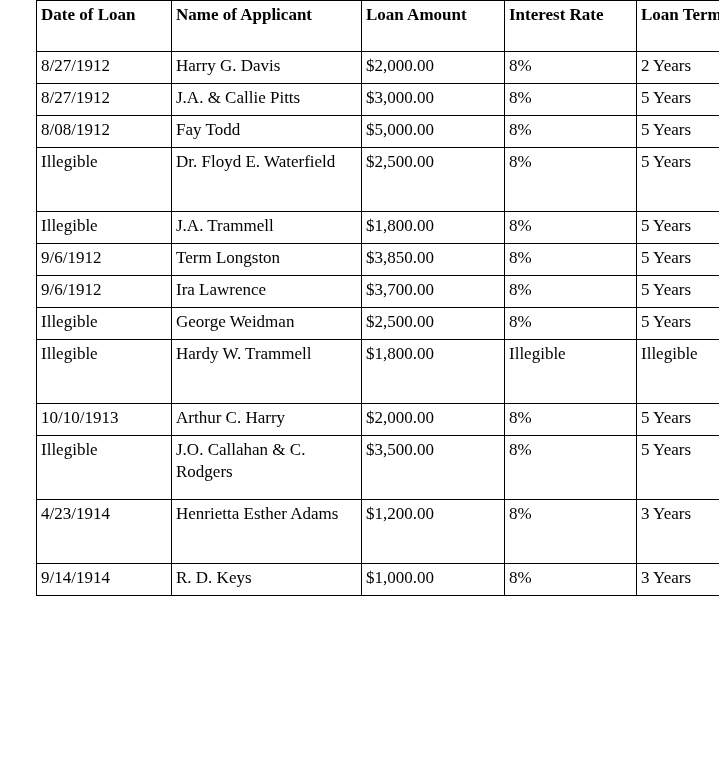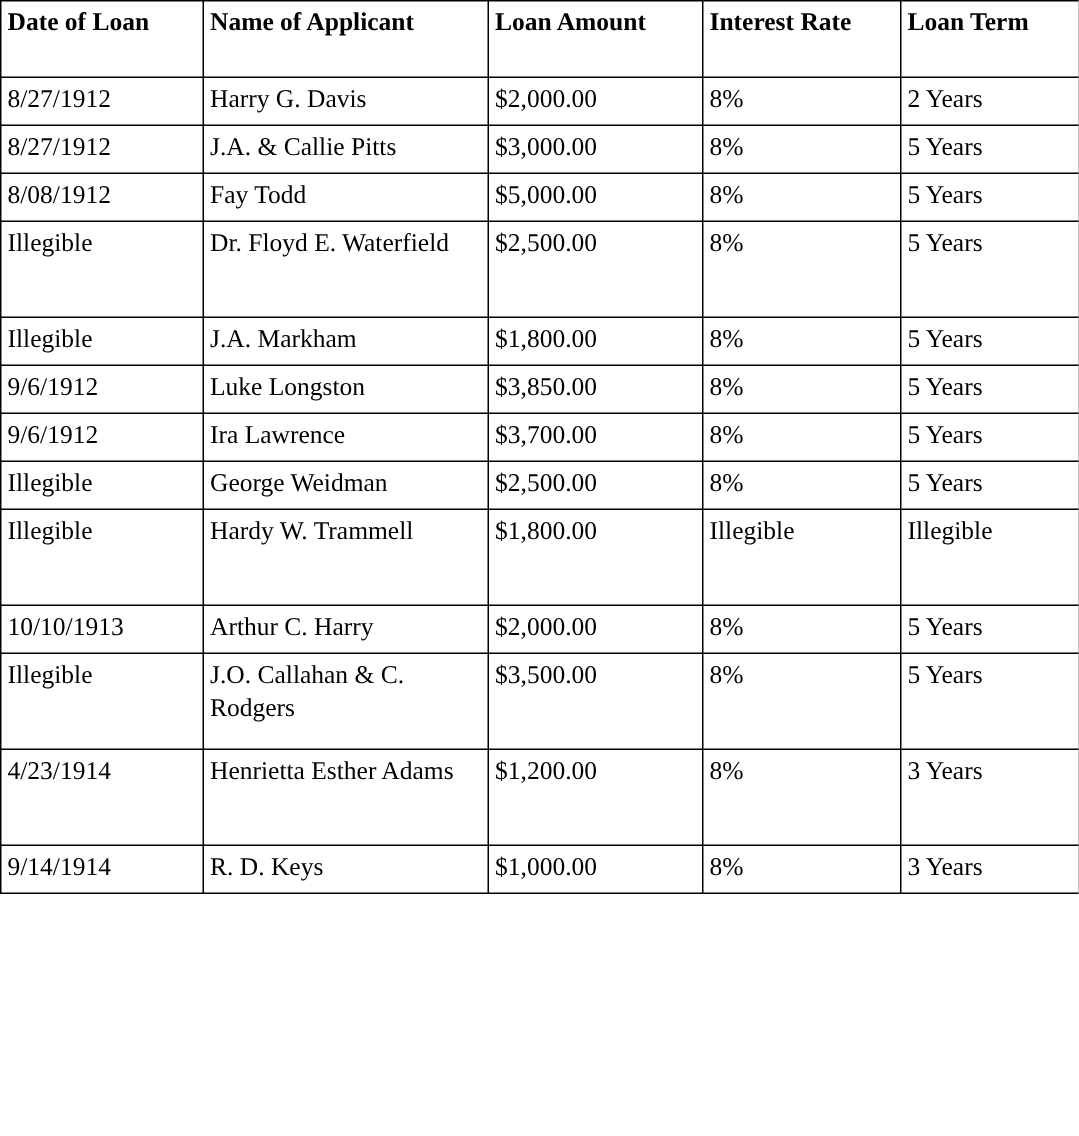--- a/index.html
+++ b/index.html
@@ -9,20 +9,21 @@
   }
   body {
     width: 719px;
     height: 757px;
     font-family: "Liberation Serif", serif;
     color: #000000;
     overflow: hidden;
   }
   .table-wrap {
     width: 582px;
+    padding-left: 36px;
   }
   table.loan-table {
     border-collapse: collapse;
     width: 719px;
     table-layout: fixed;
   }
   table.loan-table th,
   table.loan-table td {
     border: 1px solid #000000;
     vertical-align: top;
@@ -93,28 +94,28 @@
         </tr>
         <tr class="data-row tall-row">
           <td>Illegible</td>
           <td>Dr. Floyd E. Waterfield</td>
           <td>$2,500.00</td>
           <td>8%</td>
           <td>5 Years</td>
         </tr>
         <tr class="data-row">
           <td>Illegible</td>
-          <td>J.A. Markham</td>
+          <td>J.A. Trammell</td>
           <td>$1,800.00</td>
           <td>8%</td>
           <td>5 Years</td>
         </tr>
         <tr class="data-row">
           <td>9/6/1912</td>
-          <td>Luke Longston</td>
+          <td>Term Longston</td>
           <td>$3,850.00</td>
           <td>8%</td>
           <td>5 Years</td>
         </tr>
         <tr class="data-row">
           <td>9/6/1912</td>
           <td>Ira Lawrence</td>
           <td>$3,700.00</td>
           <td>8%</td>
           <td>5 Years</td>

